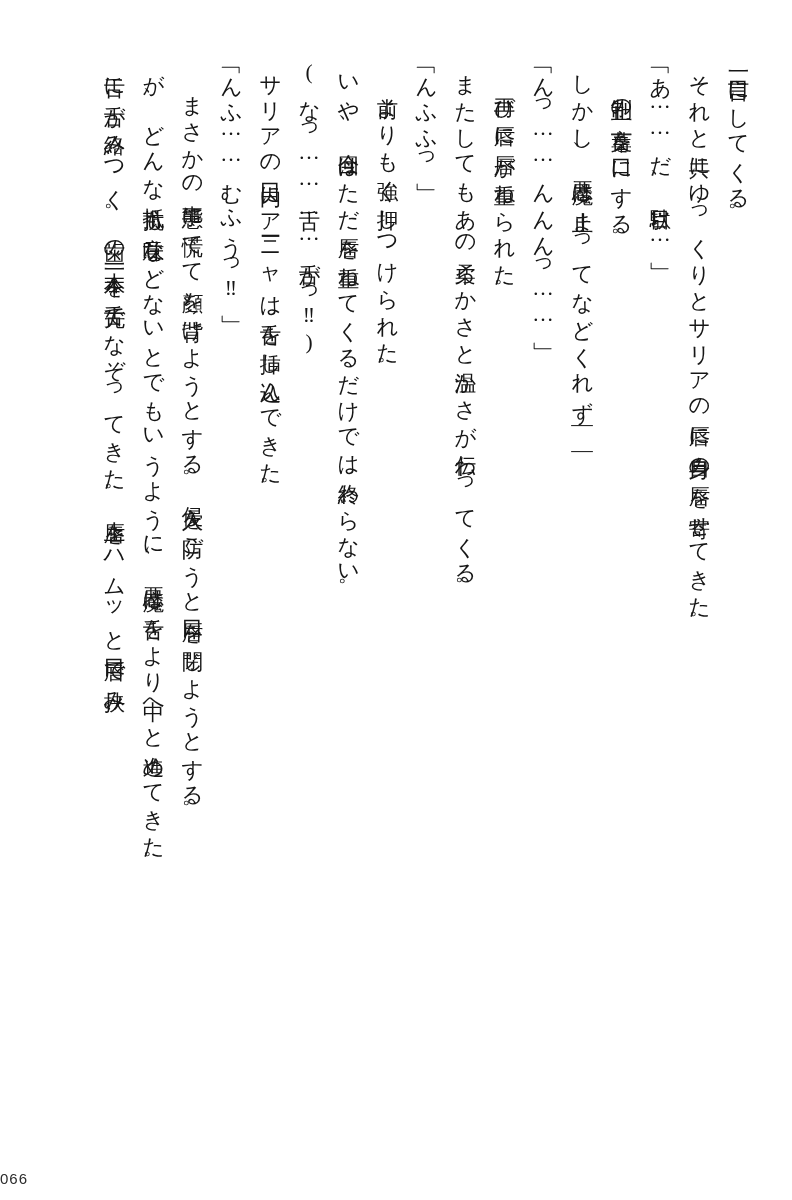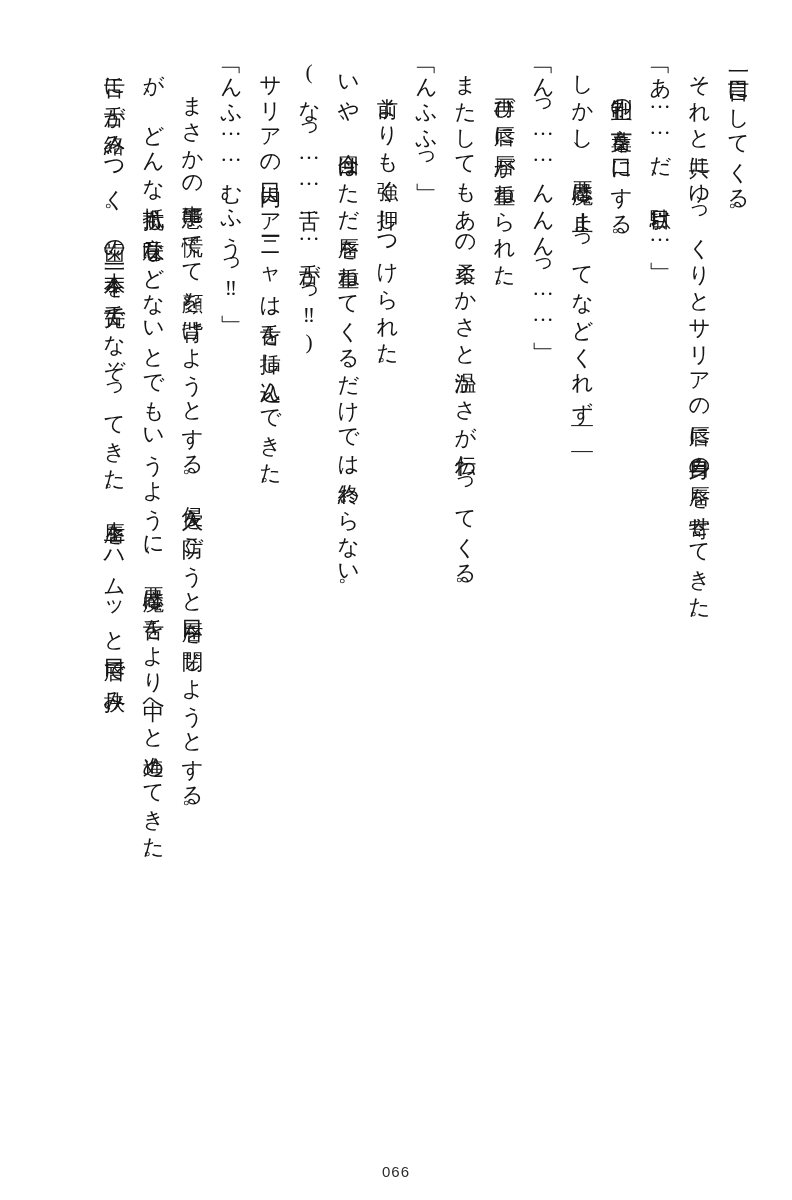--- a/index.html
+++ b/index.html
@@ -51,24 +51,24 @@
     font-weight: 400;
   }
 
   
   .indent {
     padding-top: 21px;
   }
 
   .page-number {
     position: absolute;
-    bottom: 20px;
+    bottom: 13px;
     left: 0;
     right: 0;
-    text-align: center;
+    text-align: left;
     font-size: 15px;
     font-family: "Liberation Sans", sans-serif;
     letter-spacing: 1px;
     color: #2b2b2b;
   }
 </style>
 </head>
 <body>
 
 <div class="page">

